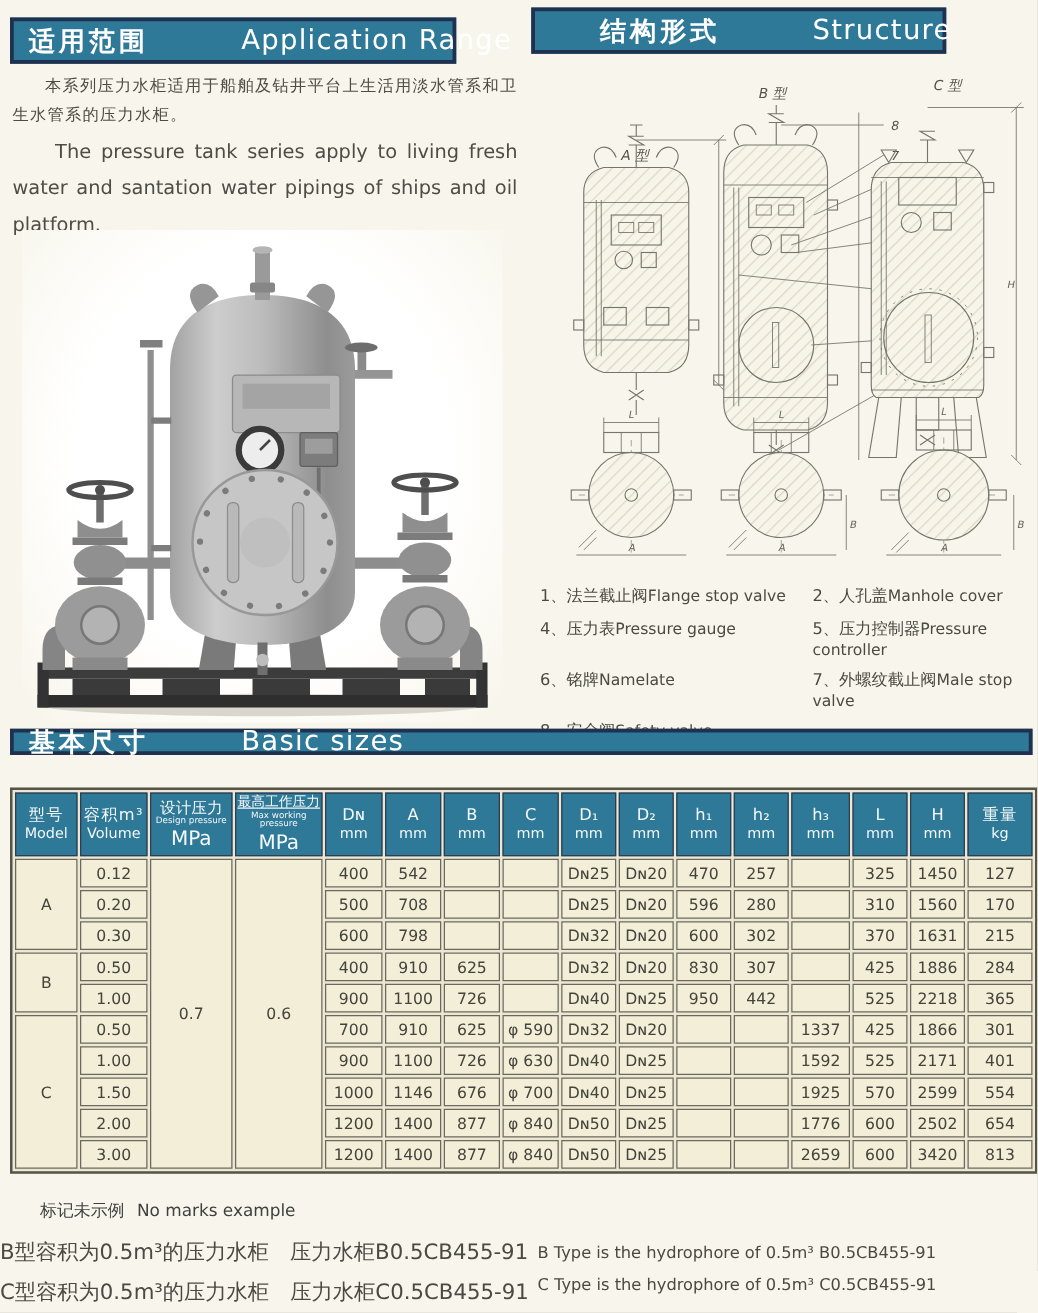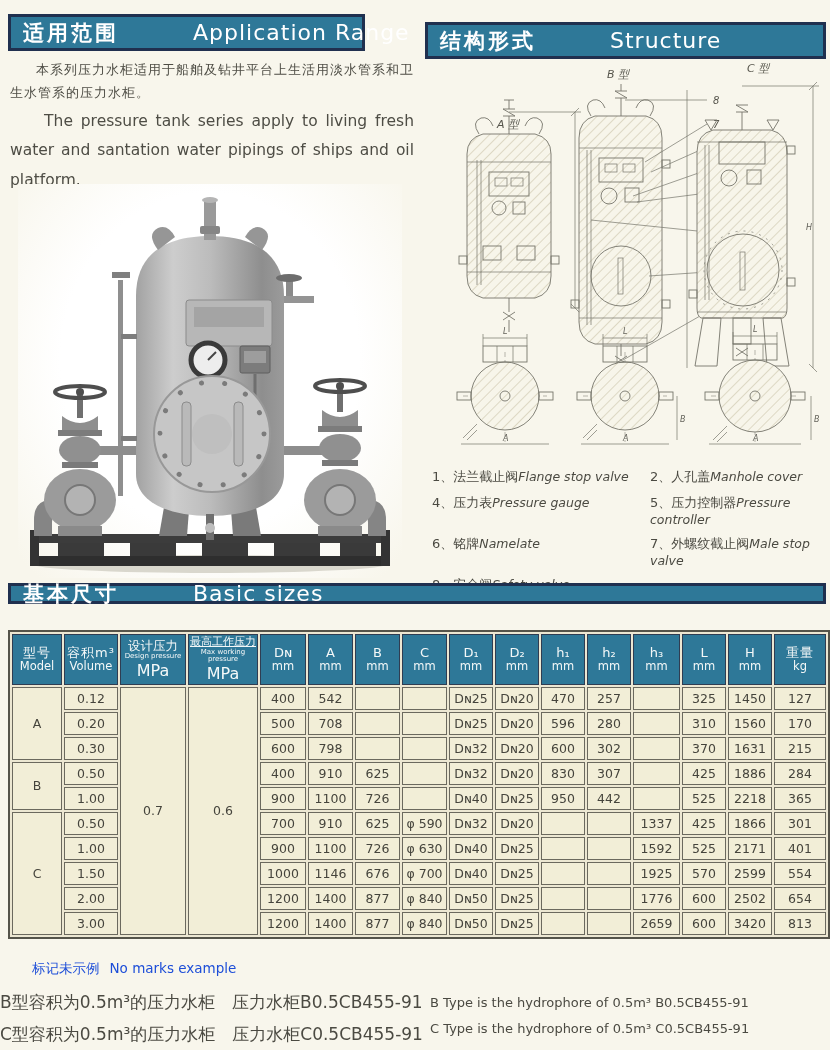--- a/index.html
+++ b/index.html
@@ -5,21 +5,21 @@
   html,body{margin:0;padding:0;background:#dddbd2;}
   .page{position:relative;width:830px;height:1050px;background:#f8f6ec;
         font-family:"DejaVu Sans","Liberation Sans",sans-serif;overflow:hidden;}
 
   
   .band{position:absolute;box-sizing:border-box;display:flex;align-items:center;
         background:#2e7898;border:3px solid #20304f;color:#fff;gap:48px;}
   .band .band-zh{font-weight:bold;font-size:21px;letter-spacing:3px;padding-left:12px;white-space:nowrap;}
   .band .band-en{font-size:22px;margin-left:26px;letter-spacing:1px;white-space:nowrap;}
   #band-app{left:8px;top:14px;width:357px;height:37px;}
-  #band-struct{left:425px;top:22px;width:401px;height:37px;}
+  #band-struct{left:425px;top:6px;width:332px;height:37px;padding-left:40px;}
   #band-basic{left:8px;top:583px;width:818px;height:21px;}
 
   
   .app-text{position:absolute;left:10px;top:58px;width:404px;color:#4e4d45;}
   .zh-para{font-size:13px;line-height:1.8;text-indent:2em;text-align:justify;letter-spacing:1px;margin:0;}
   .en-para{font-size:15.5px;line-height:1.9;text-indent:2.2em;text-align:justify;margin:2px 0 0;}
 
   
   .photo{position:absolute;left:18px;top:184px;width:384px;height:394px;
          background:radial-gradient(ellipse at 50% 45%, #ffffff 55%, #f8f6ec 95%);}
@@ -32,42 +32,42 @@
   .ddash{stroke:#8b8a7f;stroke-width:0.6;fill:none;stroke-dasharray:5 3;}
   .dtxt{fill:#55544b;stroke:none;font-style:italic;font-size:11px;font-family:"DejaVu Sans",sans-serif;}
   .dnum{fill:#55544b;stroke:none;font-style:italic;font-size:10px;font-family:"DejaVu Sans",sans-serif;}
   .ddim{fill:#63625a;stroke:none;font-style:italic;font-size:8px;font-family:"DejaVu Sans",sans-serif;}
 
   
   .legend{position:absolute;left:432px;top:468px;width:396px;display:grid;
           grid-template-columns:216px 1fr;column-gap:2px;row-gap:8px;
           font-size:12.5px;color:#4b4a42;}
   .legend .leg-zh{font-size:13px;}
-  .legend .leg-en{font-size:12.5px;font-style:italic;}
+  .legend .leg-en{font-size:12.5px;}
 
   
   .sizes{position:absolute;left:8px;top:630px;}
   table.sizes-table{border-collapse:separate;border-spacing:2px;table-layout:fixed;width:818px;
                     border:2px solid #55544a;background:#ece7d2;}
   table.sizes-table th{box-sizing:border-box;background:#2e7898;color:#f4f8f8;border:1px solid #2f3d52;
                        vertical-align:middle;text-align:center;height:48px;padding:1px;font-weight:normal;}
   table.sizes-table td{box-sizing:border-box;background:#f2eed7;border:1px solid #6b695e;color:#45443c;
                        text-align:center;font-size:12.5px;height:23px;padding:0 2px;}
   td.model-cell,td.merge-cell{font-size:13px;}
   .l1{font-size:13px;letter-spacing:1px;line-height:1.15;}
   .l2{font-size:11.5px;letter-spacing:0;line-height:1.1;}
   .l3{font-size:16px;line-height:1.1;margin-top:1px;}
   th.hc2 .l2,th.hc3 .l2{font-size:7px;}
   th.hc3 .l1{font-size:11px;letter-spacing:0;text-decoration:underline;}
   th.hc2 .l1{font-size:12.5px;letter-spacing:0;}
   th.hc4 .l1,th.hc5 .l1,th.hc6 .l1,th.hc7 .l1,th.hc8 .l1,th.hc9 .l1,
   th.hc10 .l1,th.hc11 .l1,th.hc12 .l1,th.hc13 .l1,th.hc14 .l1{font-size:13px;letter-spacing:0;}
 
   
-  .note-title{position:absolute;left:32px;top:960px;font-size:13.5px;color:#1d4ed8;}
+  .note-title{position:absolute;left:32px;top:960px;font-size:13.5px;color:#404040;}
   .note-title .nt-en{margin-left:10px;}
   .notes-left{position:absolute;left:0;top:986px;font-size:17px;line-height:1.9;color:#4b4a42;}
   .notes-right{position:absolute;left:430px;top:990px;font-size:13px;line-height:2.0;color:#4b4a42;}
 </style>
 </head>
 <body>
 
 <div class="page">
 
   <div class="band" id="band-app">

